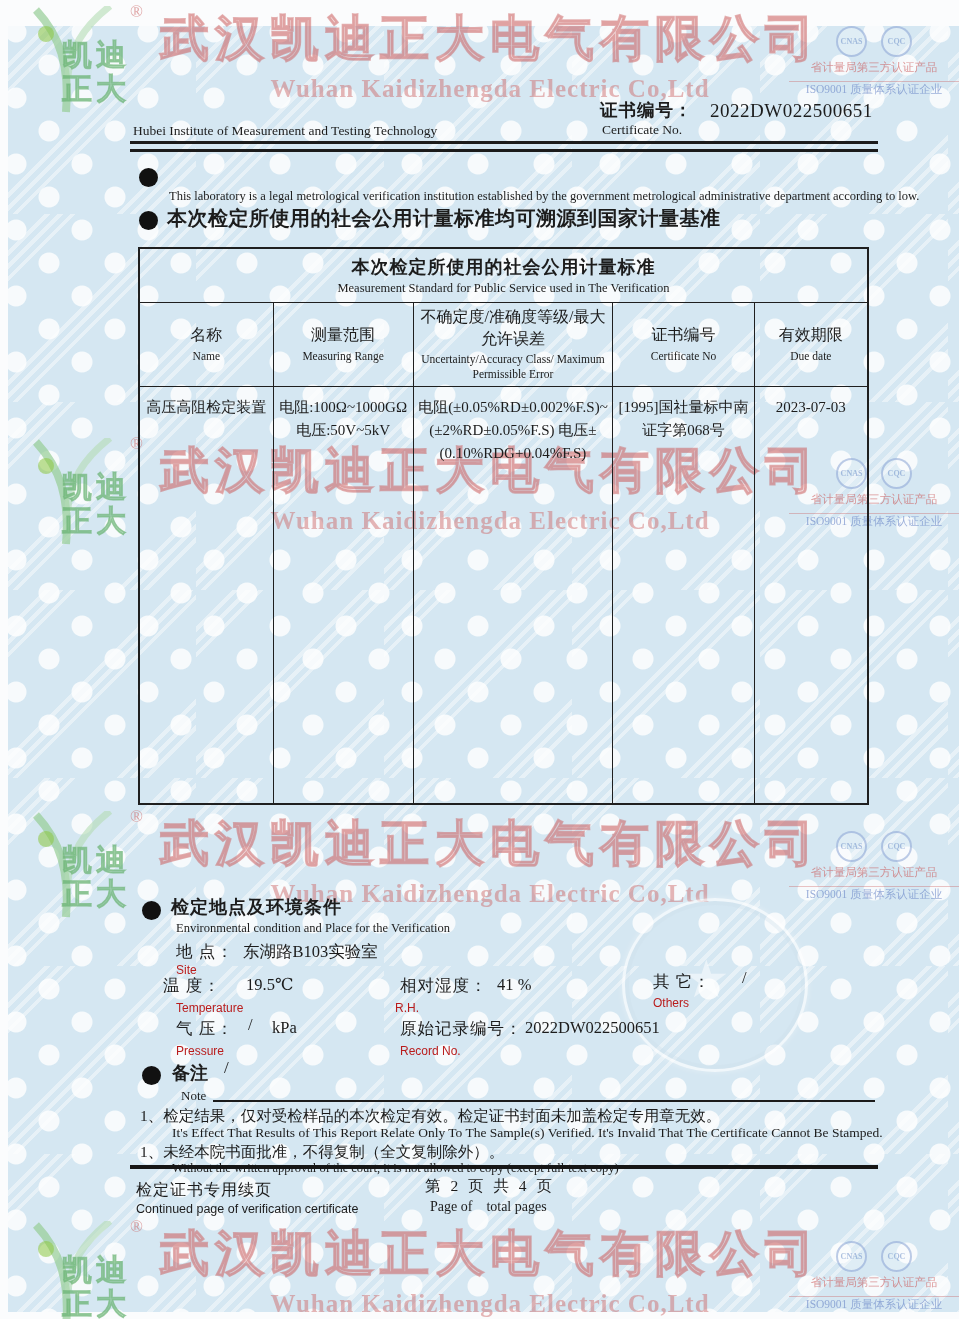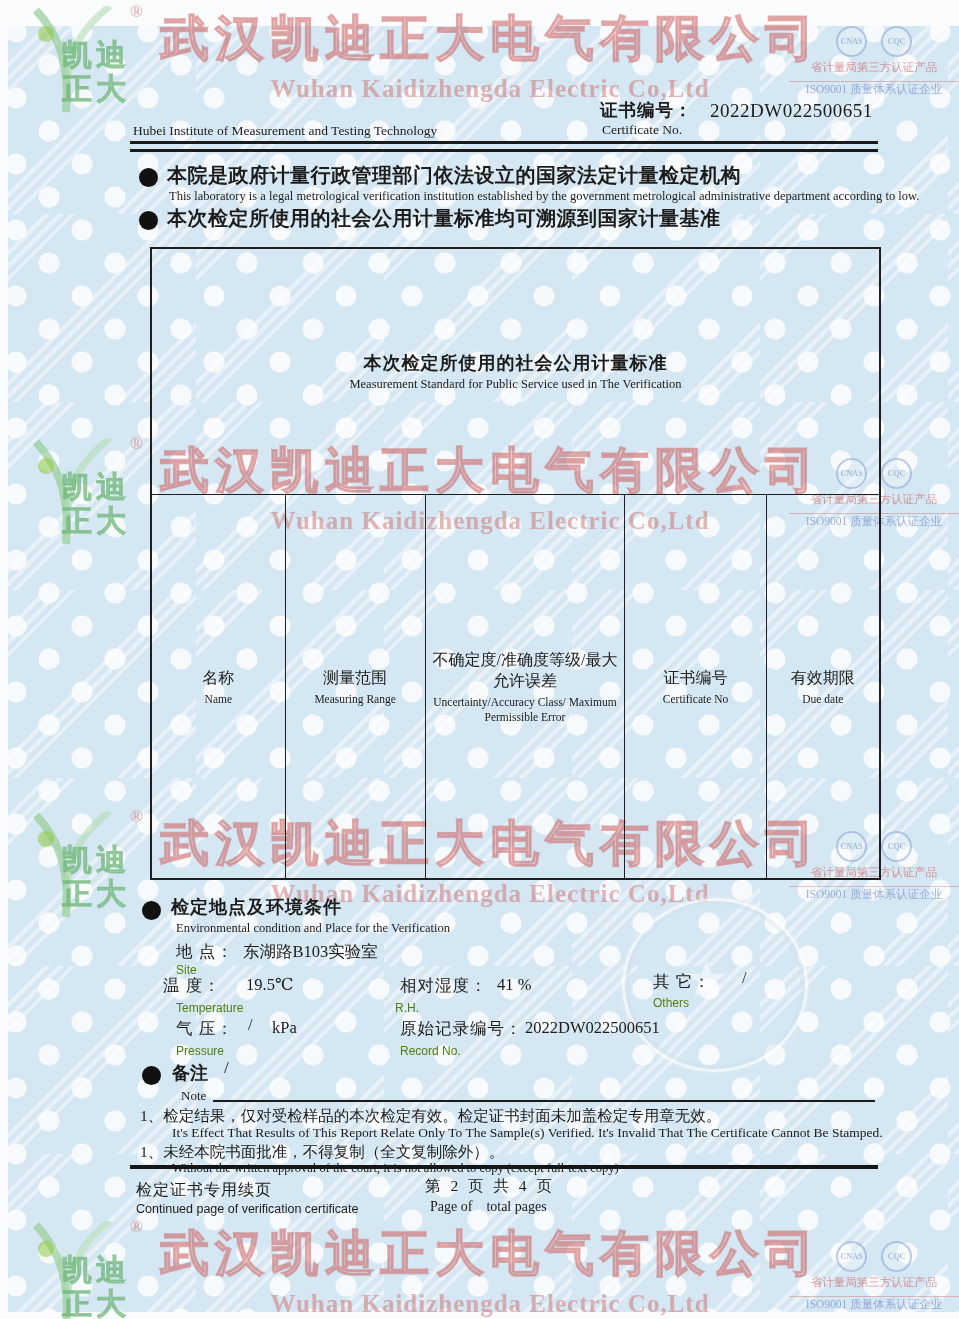--- a/index.html
+++ b/index.html
@@ -52,38 +52,38 @@
   .cert-en{left:602px;top:122px;font-size:13.5px;}
   .double-rule{left:130px;top:141px;width:748px;height:5px;
        border-top:3.5px solid #1b1b1b;border-bottom:3.5px solid #1b1b1b;}
   .dot{width:19px;height:19px;border-radius:50%;background:#111;}
   .st1-dot{left:139px;top:168px;} .st2-dot{left:139px;top:211px;}
   .st1-cn{left:167px;top:162px;font-size:20px;letter-spacing:0.5px;}
   .st1-en{left:169px;top:189px;font-size:12.5px;}
   .st2-cn{left:167px;top:205px;font-size:20px;letter-spacing:0.5px;}
   .st2-en{left:153px;top:232px;font-size:13px;}
   
-  .std-table{position:absolute;left:138px;top:247px;width:731px;height:633px;
-       border-collapse:collapse;table-layout:fixed;margin-left:12px;}
+  .std-table{position:absolute;left:138px;top:247px;width:731px;height:558px;
+       border-collapse:collapse;table-layout:fixed;}
   .std-table td,.std-table th{border:1.6px solid #1f1f1f;padding:2px 4px;text-align:center;}
   .std-table{border:2.5px solid #1f1f1f;}
   .t-title{height:54px;}
   .t-title .cn{font-size:18px;letter-spacing:1px;}
   .t-title .en{font-size:12.5px;font-weight:normal;margin-top:2px;}
   .t-head{height:84px;}
   .th-cn{font-size:16px;line-height:1.35;}
   .th-en{font-size:11.5px;margin-top:3px;line-height:1.3;}
   .t-data td{vertical-align:top;padding-top:9px;font-size:15px;line-height:1.55;}
   
   .env-dot{left:142px;top:901px;}
   .env-title{left:171px;top:895px;font-size:18px;letter-spacing:1px;}
   .env-en{left:176px;top:921px;font-size:12.5px;}
   .lab{font-size:16.5px;letter-spacing:1px;}
   .val{font-size:16.5px;}
-  .sublab{font-size:12px;color:#4d7c0f;}
+  .sublab{font-size:12px;color:#b91c1c;}
   .seal{left:622px;top:898px;width:180px;height:168px;border-radius:50%;
         border:3px solid rgba(255,255,255,0.65);
         box-shadow:inset 0 0 0 4px rgba(207,224,236,0.35), 0 0 6px rgba(255,255,255,0.35);
         z-index:1;}
   .seal-star{position:absolute;left:58px;top:48px;font-size:52px;color:rgba(255,255,255,0.5);}
   
   .note-dot{left:142px;top:1066px;}
   .note-title{left:172px;top:1061px;font-size:18px;}
   .note-slash{left:224px;top:1058px;font-size:17px;}
   .note-en{left:181px;top:1088px;font-size:13px;}
@@ -194,21 +194,20 @@
   </div>
 
   <div class="content">
     <div class="abs inst-en">Hubei Institute of Measurement and Testing Technology</div>
     <div class="abs cnh cert-label">证书编号：</div>
     <div class="abs cert-no">2022DW022500651</div>
     <div class="abs cert-en">Certificate No.</div>
     <div class="abs double-rule"></div>
 
     <div class="abs dot st1-dot"></div>
-    <div class="abs cnh st1-cn">本院是政府计量行政管理部门依法设立的国家法定计量检定机构</div>
     <div class="abs st1-en">This laboratory is a legal metrological verification institution established by the government metrological administrative department according to low.</div>
     <div class="abs dot st2-dot"></div>
     <div class="abs cnh st2-cn">本次检定所使用的社会公用计量标准均可溯源到国家计量基准</div>
 
     <table class="std-table">
       <colgroup>
         <col style="width:18.4%">
           <col style="width:19.2%">
           <col style="width:27.4%">
         <col style="width:19.4%">
@@ -236,20 +235,27 @@
         </td>
         <td>
           <div class="th-cn">证书编号</div>
           <div class="th-en">Certificate No</div>
         </td>
         <td>
           <div class="th-cn">有效期限</div>
           <div class="th-en">Due date</div>
         </td>
       </tr>
+      <tr class="t-data">
+        <td>高压高阻检定装置</td>
+        <td>电阻:100Ω~1000GΩ 电压:50V~5kV</td>
+        <td>电阻(±0.05%RD±0.002%F.S)~(±2%RD±0.05%F.S) 电压±(0.10%RDG+0.04%F.S)</td>
+        <td>[1995]国社量标中南证字第068号</td>
+        <td>2023-07-03</td>
+      </tr>
     </tbody>
       </table>
 
     <div class="abs dot env-dot"></div>
     <div class="abs cnh env-title">检定地点及环境条件</div>
     <div class="abs env-en">Environmental condition and Place for the Verification</div>
 
     <div class="abs lab" style="left:176px;top:941px">地 点：</div>
     <div class="abs val" style="left:243px;top:941px">东湖路B103实验室</div>
     <div class="abs sans sublab" style="left:176px;top:963px">Site</div>

